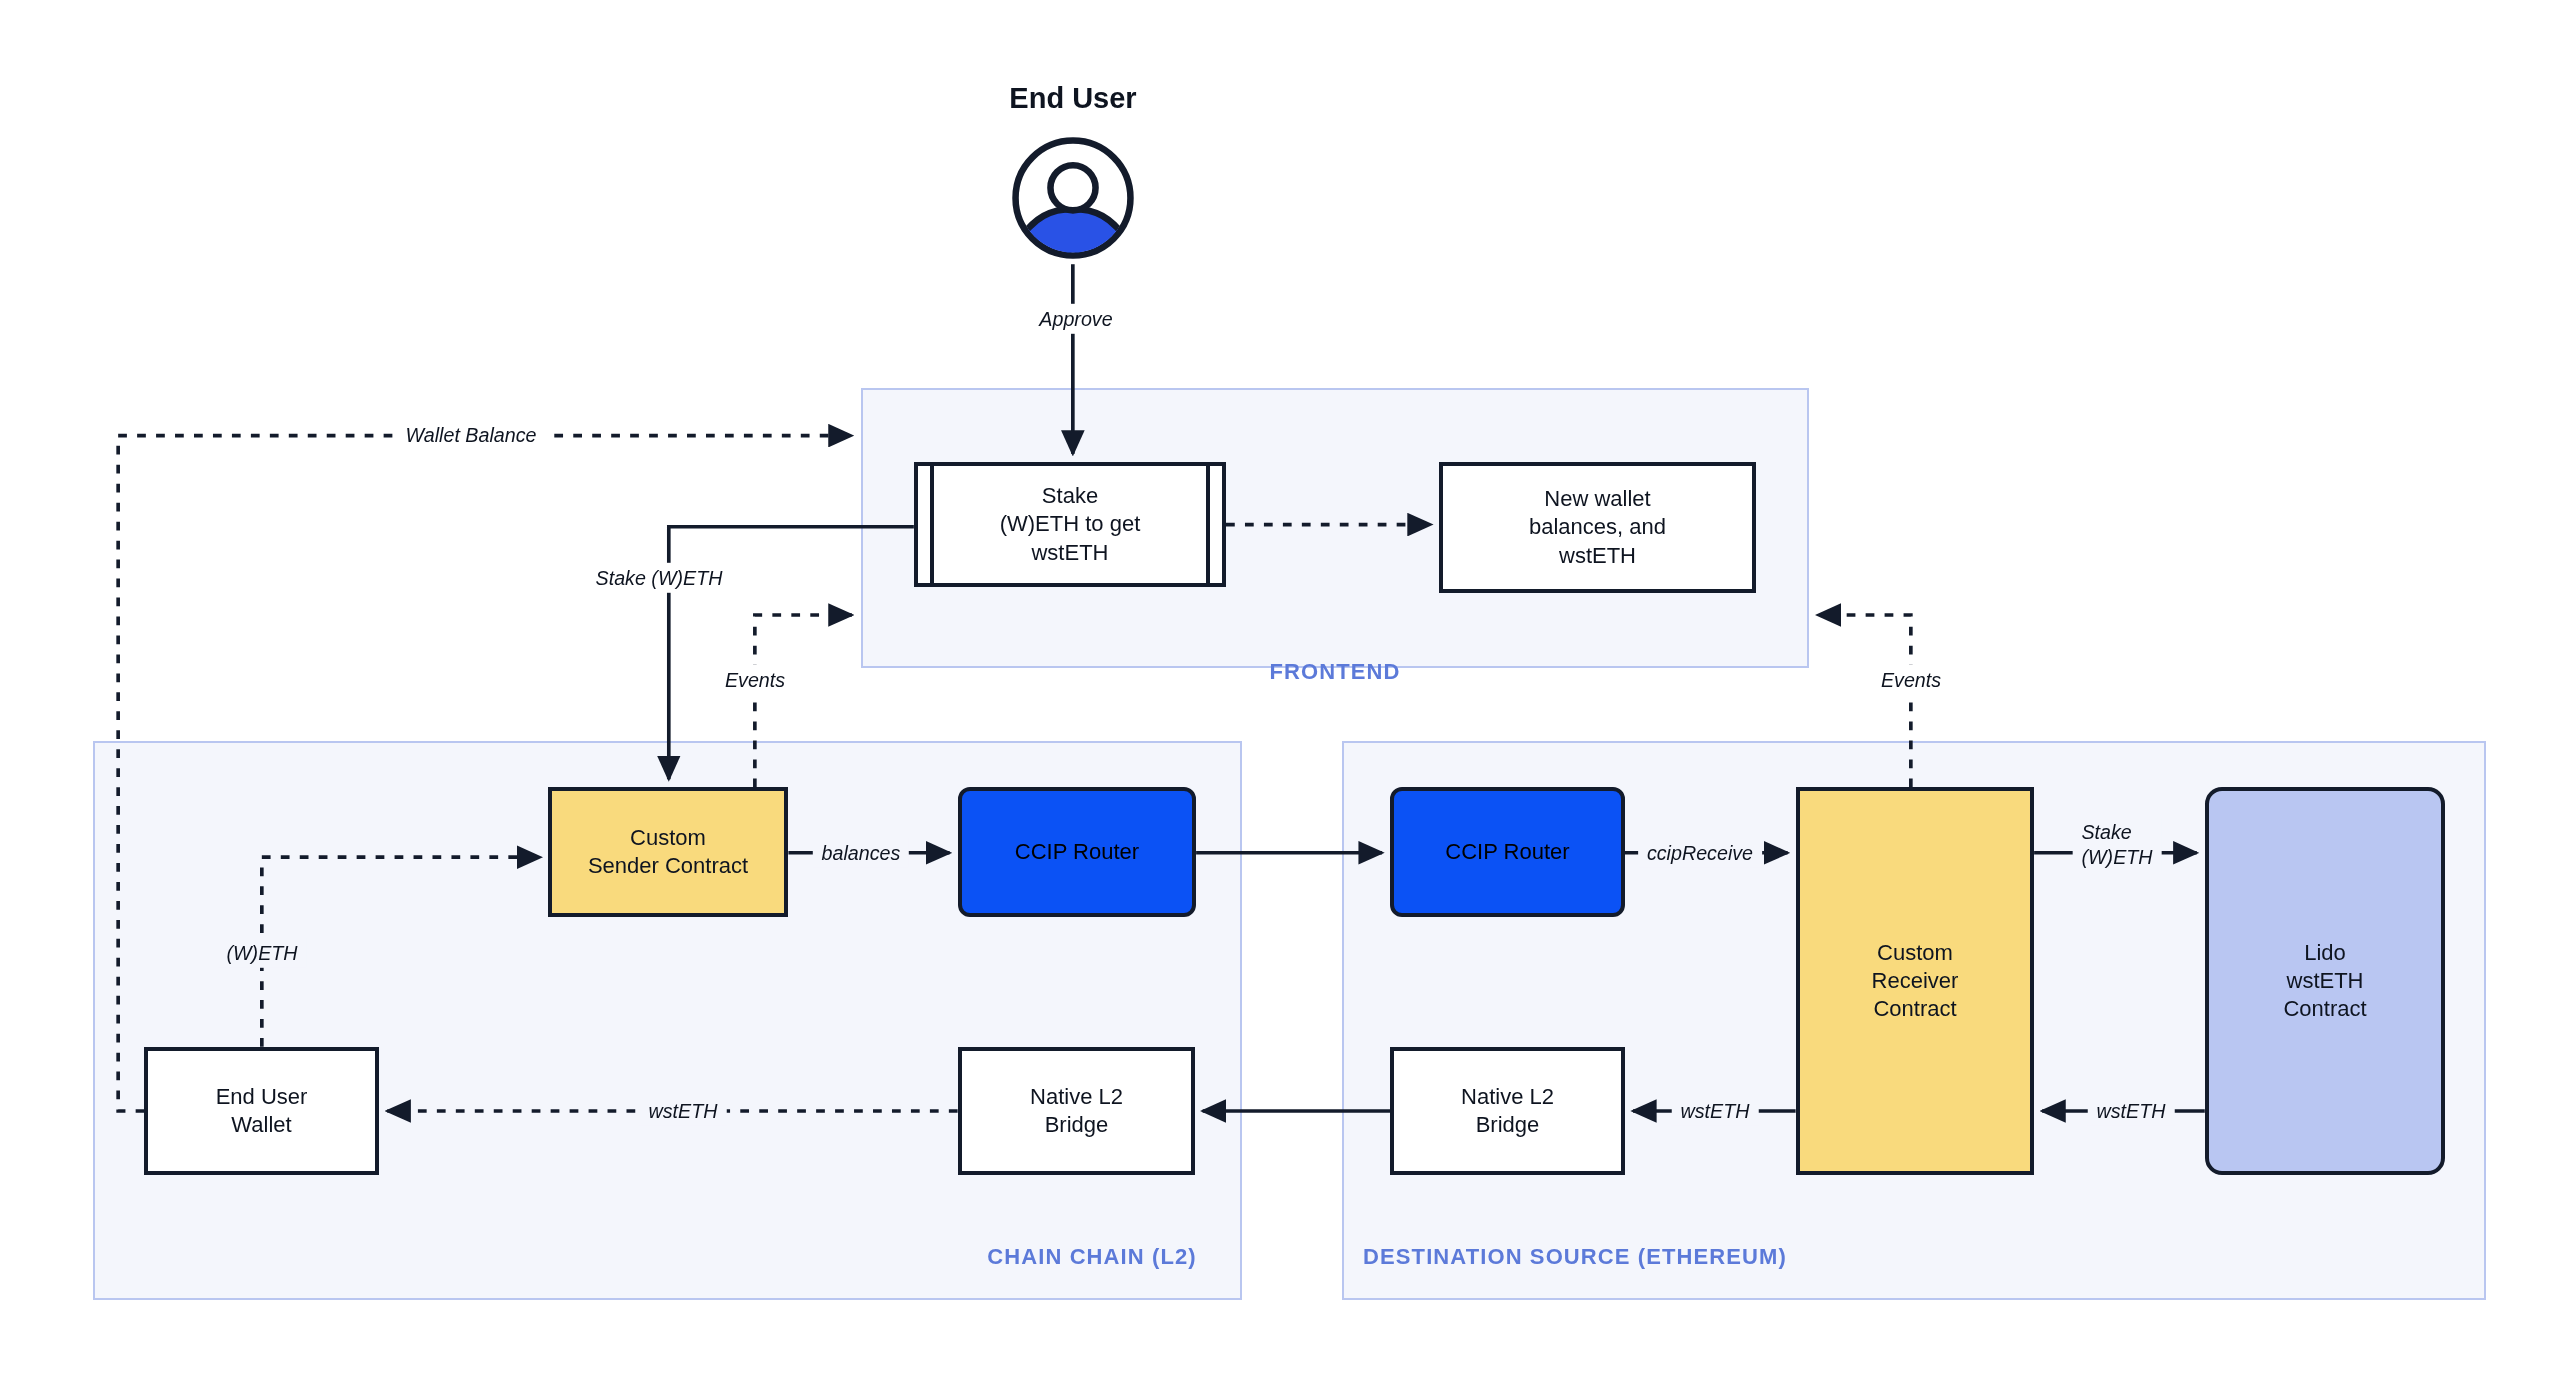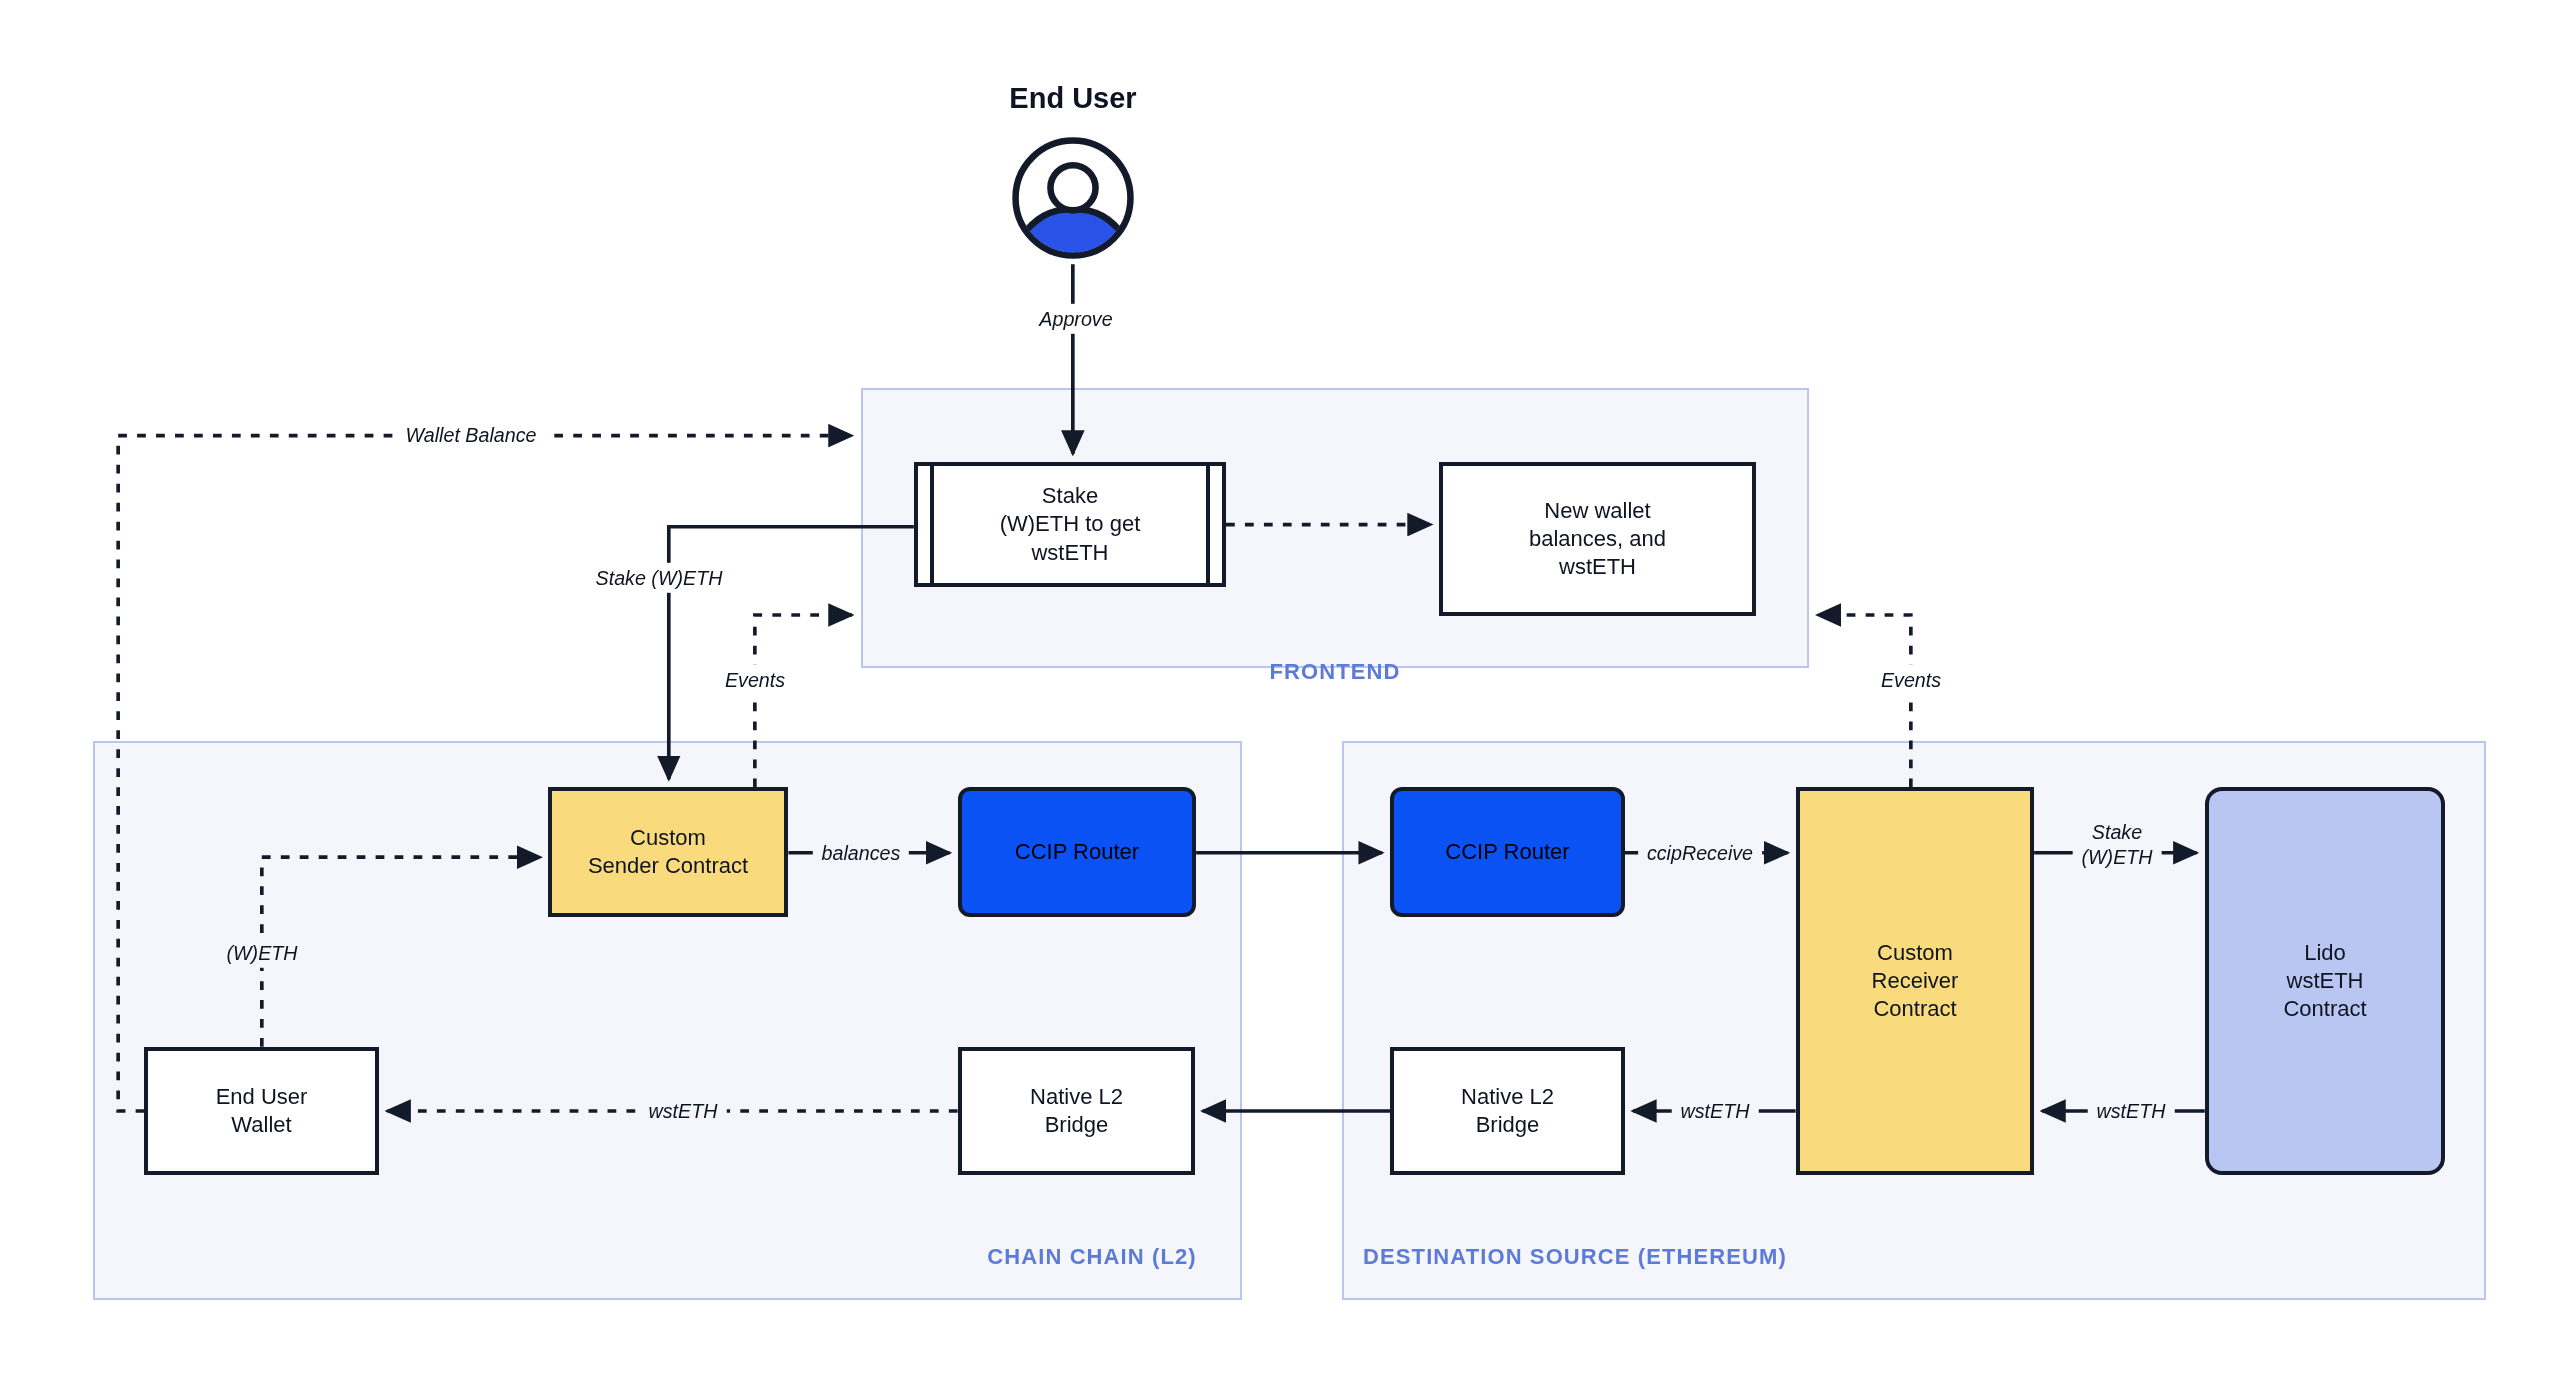--- a/index.html
+++ b/index.html
@@ -27,21 +27,21 @@
   }
   .node.yellow{background:#f9da7d;}
   .node.blue{background:#0b52f5;color:#000000;border-radius:12px;}
   .node.periwinkle{background:#b9c6f2;}
   .subroutine-bar{position:absolute;top:0;bottom:0;width:4.4px;background:#131b2b;}
   .subroutine-bar.left{left:11.7px;}
   .subroutine-bar.right{right:11.7px;}
   
   .edge-label{
     position:absolute;transform:translate(-50%,-50%);z-index:3;
-    font-size:19.7px;font-style:italic;font-weight:500;white-space:pre-line;text-align:center;
+    font-size:19.7px;font-style:italic;font-weight:500;white-space:pre-line;text-align:left;
     padding:2.9px 8.8px;line-height:1.25;
   }
   .on-white{background:#ffffff;}
   .on-panel{background:#f4f6fc;}
   
   .actor-title{
     position:absolute;transform:translateX(-50%);z-index:3;
     font-size:29px;font-weight:600;white-space:nowrap;
   }
   .actor-icon{position:absolute;z-index:2;}
@@ -92,21 +92,21 @@
     <circle cx="88" cy="74" r="31" style="fill:#ffffff;stroke:#131b2b;stroke-width:9;"></circle>
   </svg>
 
   <div class="node" style="left:914px;top:462px;width:312px;height:125px;">
     <span class="subroutine-bar left"></span>
     <span class="subroutine-bar right"></span>
     <span>Stake
 (W)ETH to get
 wstETH</span>
   </div>
-  <div class="node" style="left:1439px;top:462px;width:317px;height:154px;">New wallet
+  <div class="node" style="left:1439px;top:462px;width:317px;height:131px;">New wallet
 balances, and
 wstETH</div>
   <div class="panel-label" style="left:1335px;top:632px;margin-top:40px;">FRONTEND</div>
 
   <div class="node yellow" style="left:548px;top:787px;width:240px;height:130px;">Custom
 Sender Contract</div>
   <div class="node blue" style="left:958px;top:787px;width:238px;height:130px;">CCIP Router</div>
   <div class="node" style="left:144px;top:1047px;width:235px;height:128px;">End User
 Wallet</div>
   <div class="node" style="left:958px;top:1047px;width:237px;height:128px;">Native L2

